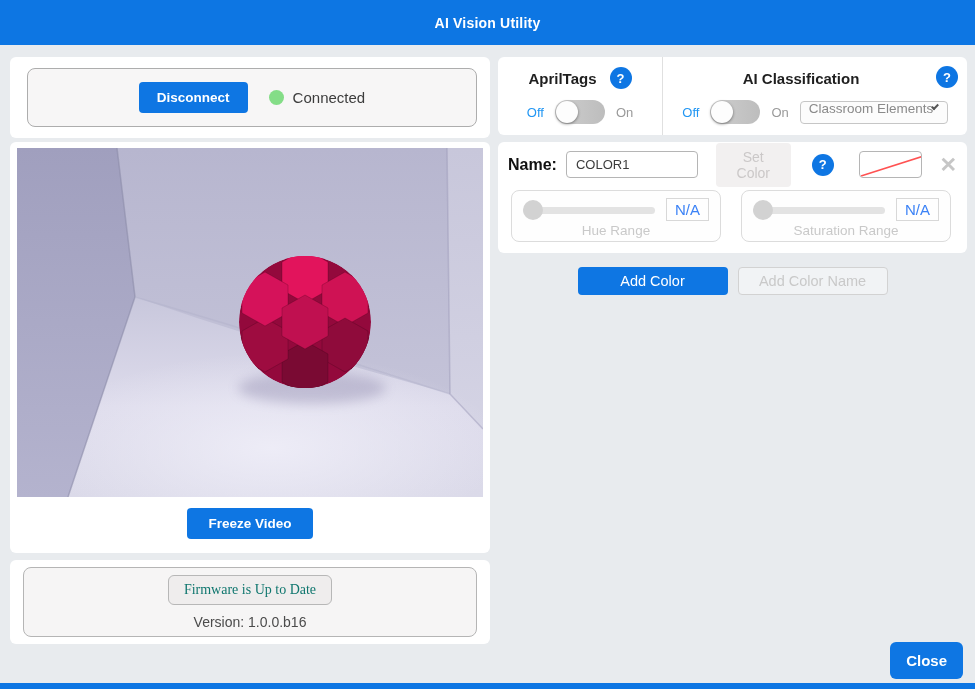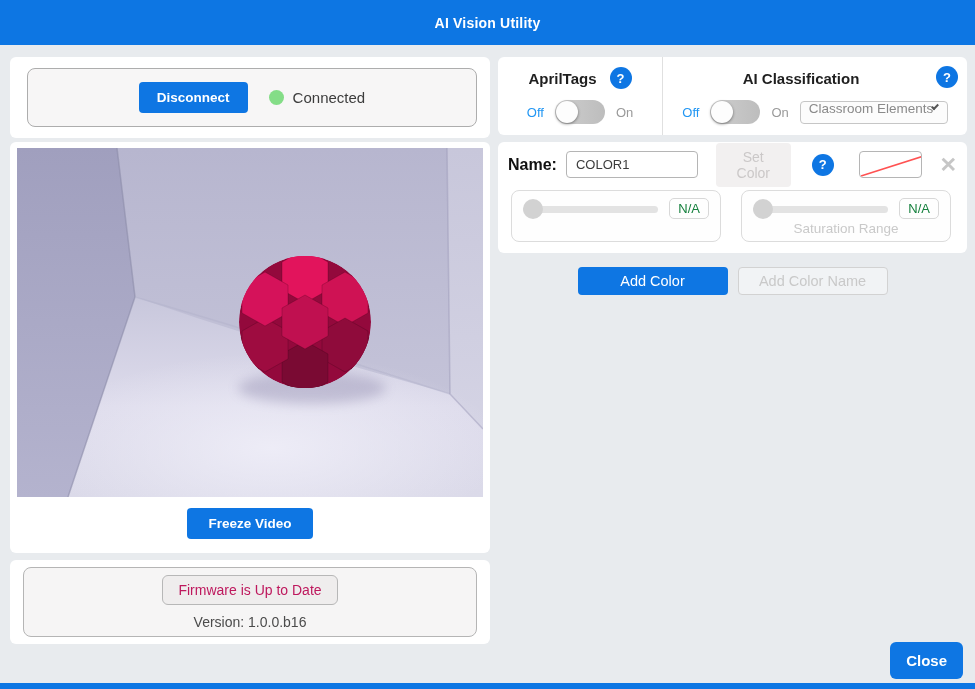--- a/index.html
+++ b/index.html
@@ -42,21 +42,21 @@
   .freeze-btn { padding: 8px 21px; font-size: 13.5px; }
 
   .fw-card { left: 10px; top: 515px; width: 480px; height: 84px; }
   .fw-inner {
     position: absolute; left: 13px; right: 13px; top: 7px; bottom: 7px;
     border: 1px solid #b5b5b5; border-radius: 8px; background: #f6f5f5;
     display: flex; flex-direction: column; align-items: center; justify-content: center; gap: 9px;
   }
   .fw-btn {
     background: #efeded; border: 1px solid #b7b7b7; border-radius: 6px;
-    font-family: Liberation Sans, sans-serif; color: #be185d; font-size: 14px; padding: 6px 15px; cursor: pointer;
+    font-family: Liberation Serif, serif; color: #0f766e; font-size: 14px; padding: 6px 15px; cursor: pointer;
   }
   .fw-version { font-size: 14px; color: #4b4b4b; }
 
   
   .tog-card { left: 498px; top: 12px; width: 469px; height: 78px; display: flex; }
   .tog-sec { position: relative; padding-top: 9px; }
   .tog-sec.left { width: 165px; border-right: 1px solid #e0e0e0; }
   .tog-sec.right { flex: 1; }
   .tog-title-row { display: flex; align-items: center; justify-content: center; gap: 13px; height: 24px; }
   .tog-title { font-size: 15px; font-weight: bold; color: #1f1f1f; }
@@ -109,22 +109,22 @@
   .slider-row { position: absolute; left: 13px; right: 16px; top: 48px; height: 52px;
     display: flex; gap: 20px; }
   .slider-box { flex: 1; border: 1px solid #dcdcdc; border-radius: 8px; background: #fefefe;
     padding: 7px 11px 0 11px; }
   .slider-top { display: flex; align-items: center; gap: 11px; }
   .slider { position: relative; flex: 1; height: 20px; }
   .slider .track { position: absolute; left: 0; right: 0; top: 7px; height: 7px;
     background: #e3e3e3; border-radius: 4px; }
   .slider .knob2 { position: absolute; left: 0; top: 0; width: 20px; height: 20px;
     border-radius: 50%; background: #d2d2d2; }
-  .na-badge { border: 1px solid #d8d8d8; border-radius: 5px; color: #15803d;
-    font-size: 13px; padding: 2px 8px; }
+  .na-badge { border: 1px solid #d8d8d8; border-radius: 0; color: #3b82f6;
+    font-size: 15px; padding: 2px 8px; }
   .slider-label { text-align: center; font-size: 13.5px; color: #c9c9c9; margin-top: 2px; }
 
   
   .add-row { position: absolute; left: 498px; top: 222px; width: 469px;
     display: flex; justify-content: center; gap: 10px; }
   .add-color-btn { width: 150px; height: 28px; padding: 0; font-size: 14.5px; font-weight: 500; }
   .add-code-btn {
     width: 150px; height: 28px; background: #f1f3f5; border: 1px solid #d2d2d2; border-radius: 4px;
     font-family: inherit; color: #c9c9c9; font-size: 14.5px;
   }
@@ -276,20 +276,21 @@
     </div>
     <div class="slider-row">
       <div class="slider-box">
         <div class="slider-top">
           <span class="slider">
             <span class="track"></span>
             <span class="knob2"></span>
           </span>
           <span class="na-badge">N/A</span>
         </div>
+        <div class="slider-label">Hue Range</div>
       </div>
       <div class="slider-box">
         <div class="slider-top">
           <span class="slider">
             <span class="track"></span>
             <span class="knob2"></span>
           </span>
           <span class="na-badge">N/A</span>
         </div>
         <div class="slider-label">Saturation Range</div>

